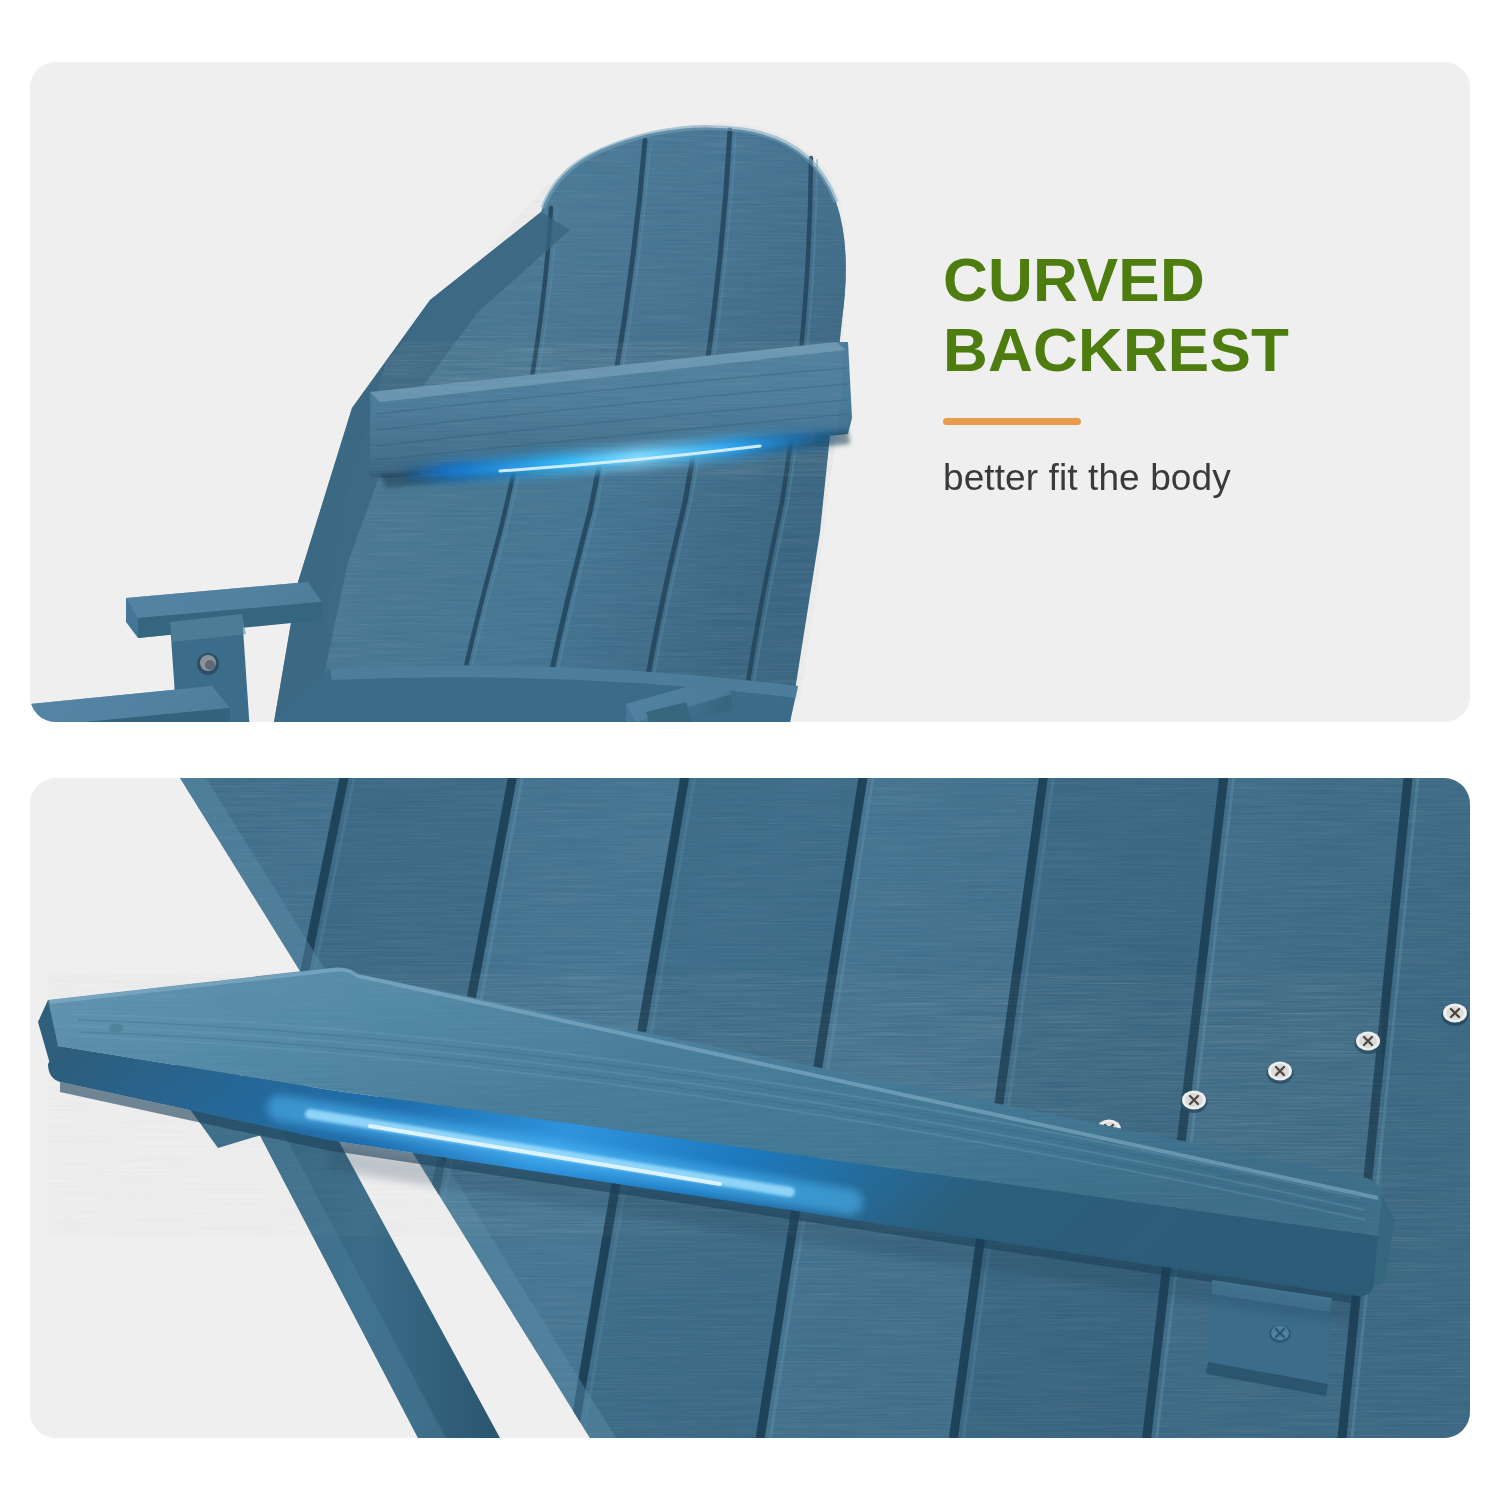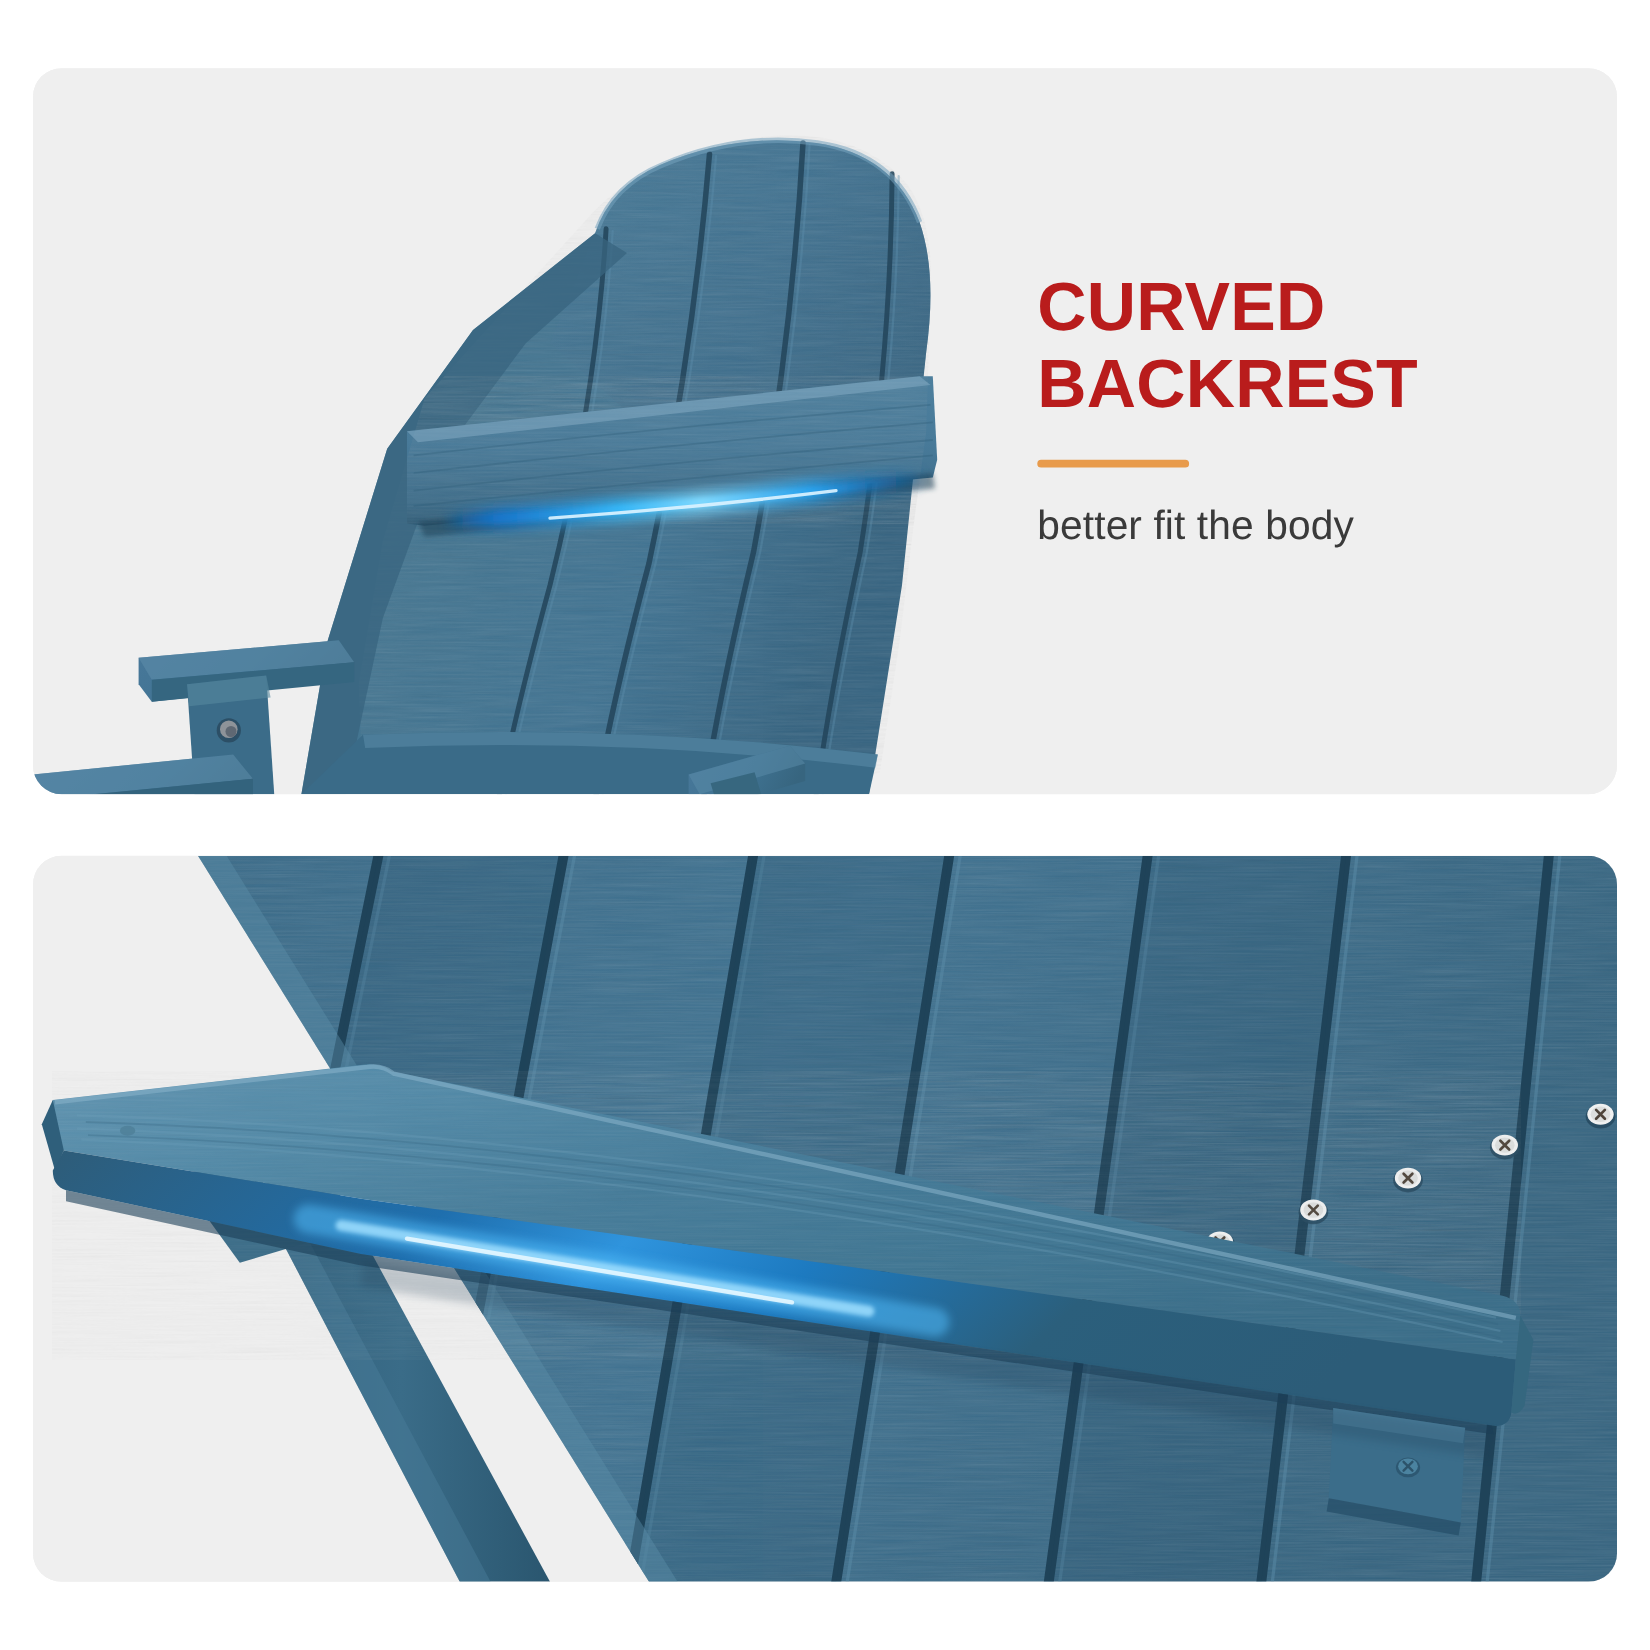--- a/index.html
+++ b/index.html
@@ -24,21 +24,21 @@
 
   
   .text-block { position:absolute; z-index:40; }
   #text-1 { left:913px; top:183px; width:520px; }
 
   .feature-title {
     font-size:62px;
     font-weight:700;
     line-height:1.13;
     letter-spacing:0.2px;
-    color:#b91c1c;
+    color:#4d7c0f;
     white-space:pre-line;
   }
   .accent-rule {
     width:138px; height:7px;
     border-radius:4px;
     margin-top:33px;
     margin-bottom:31px;
   }
   .feature-sub {
     font-size:37px;

